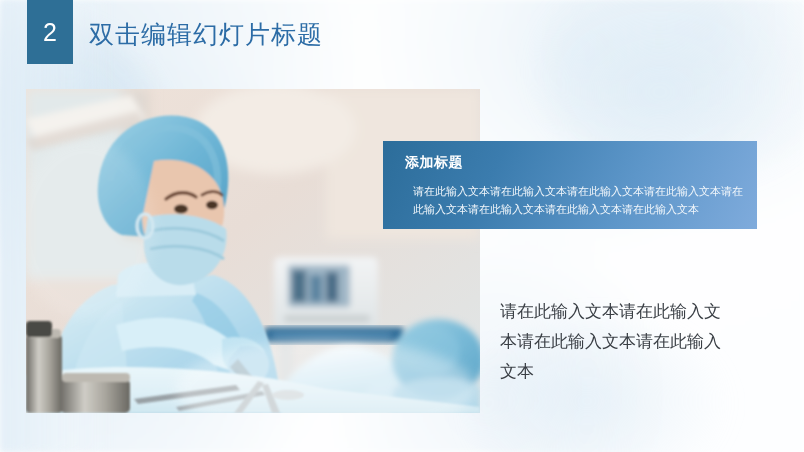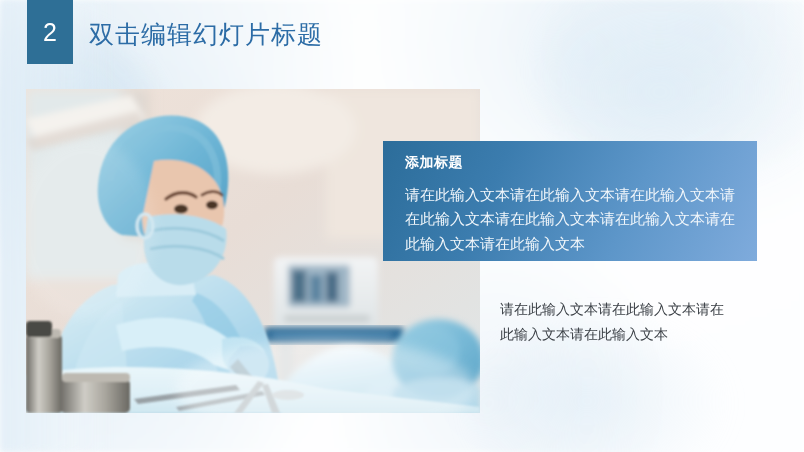--- a/index.html
+++ b/index.html
@@ -109,48 +109,48 @@
     background: #dfe9ef;
   }
   .photo svg { display: block; width: 100%; height: 100%; }
 
   
   .info-panel {
     position: absolute;
     left: 383px;
     top: 141px;
     width: 374px;
-    height: 120px;
+    height: 88px;
     background: linear-gradient(115deg, #2c6d9a 0%, #3b7cae 30%, #5d96c9 65%, #7fabdc 100%);
     box-sizing: border-box;
     padding: 13px 22px 0 22px;
   }
   .info-title {
     color: #ffffff;
     font-size: 14px;
     font-weight: bold;
     letter-spacing: 0.5px;
     margin: 0 0 11px 0;
   }
   .info-body {
     color: #f2f7fb;
-    font-size: 15px;
+    font-size: 11px;
     line-height: 1.62;
-    margin: 0;
+    margin: 8px;
     width: 330px;
     word-break: break-all;
   }
 
   
   .lower-text {
     position: absolute;
     left: 500px;
     top: 297px;
     width: 230px;
-    font-size: 14px;
+    font-size: 17px;
     line-height: 1.75;
     color: #3a3f45;
     word-break: break-all;
   }
 </style>
 </head>
 <body>
 
 <div class="slide">
 

